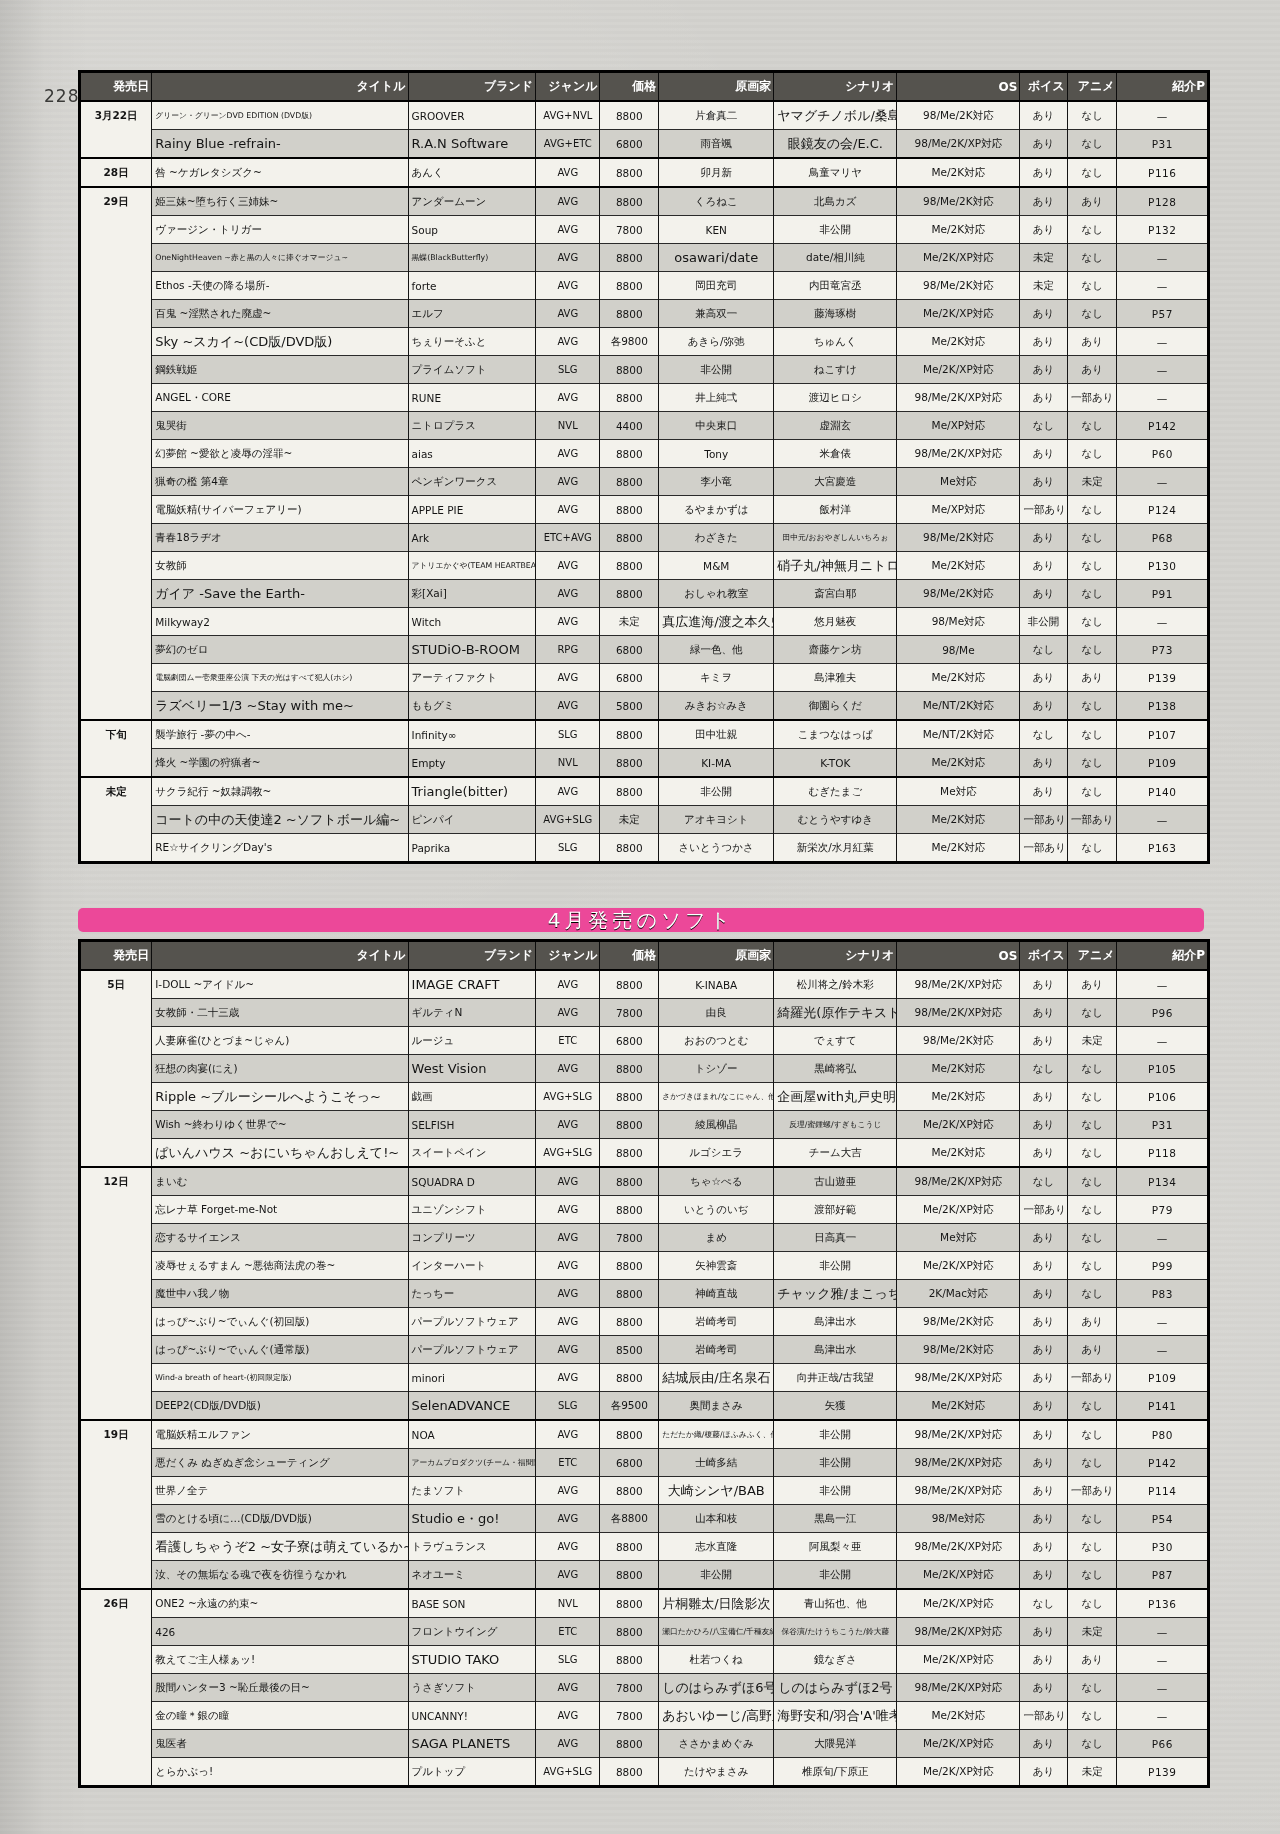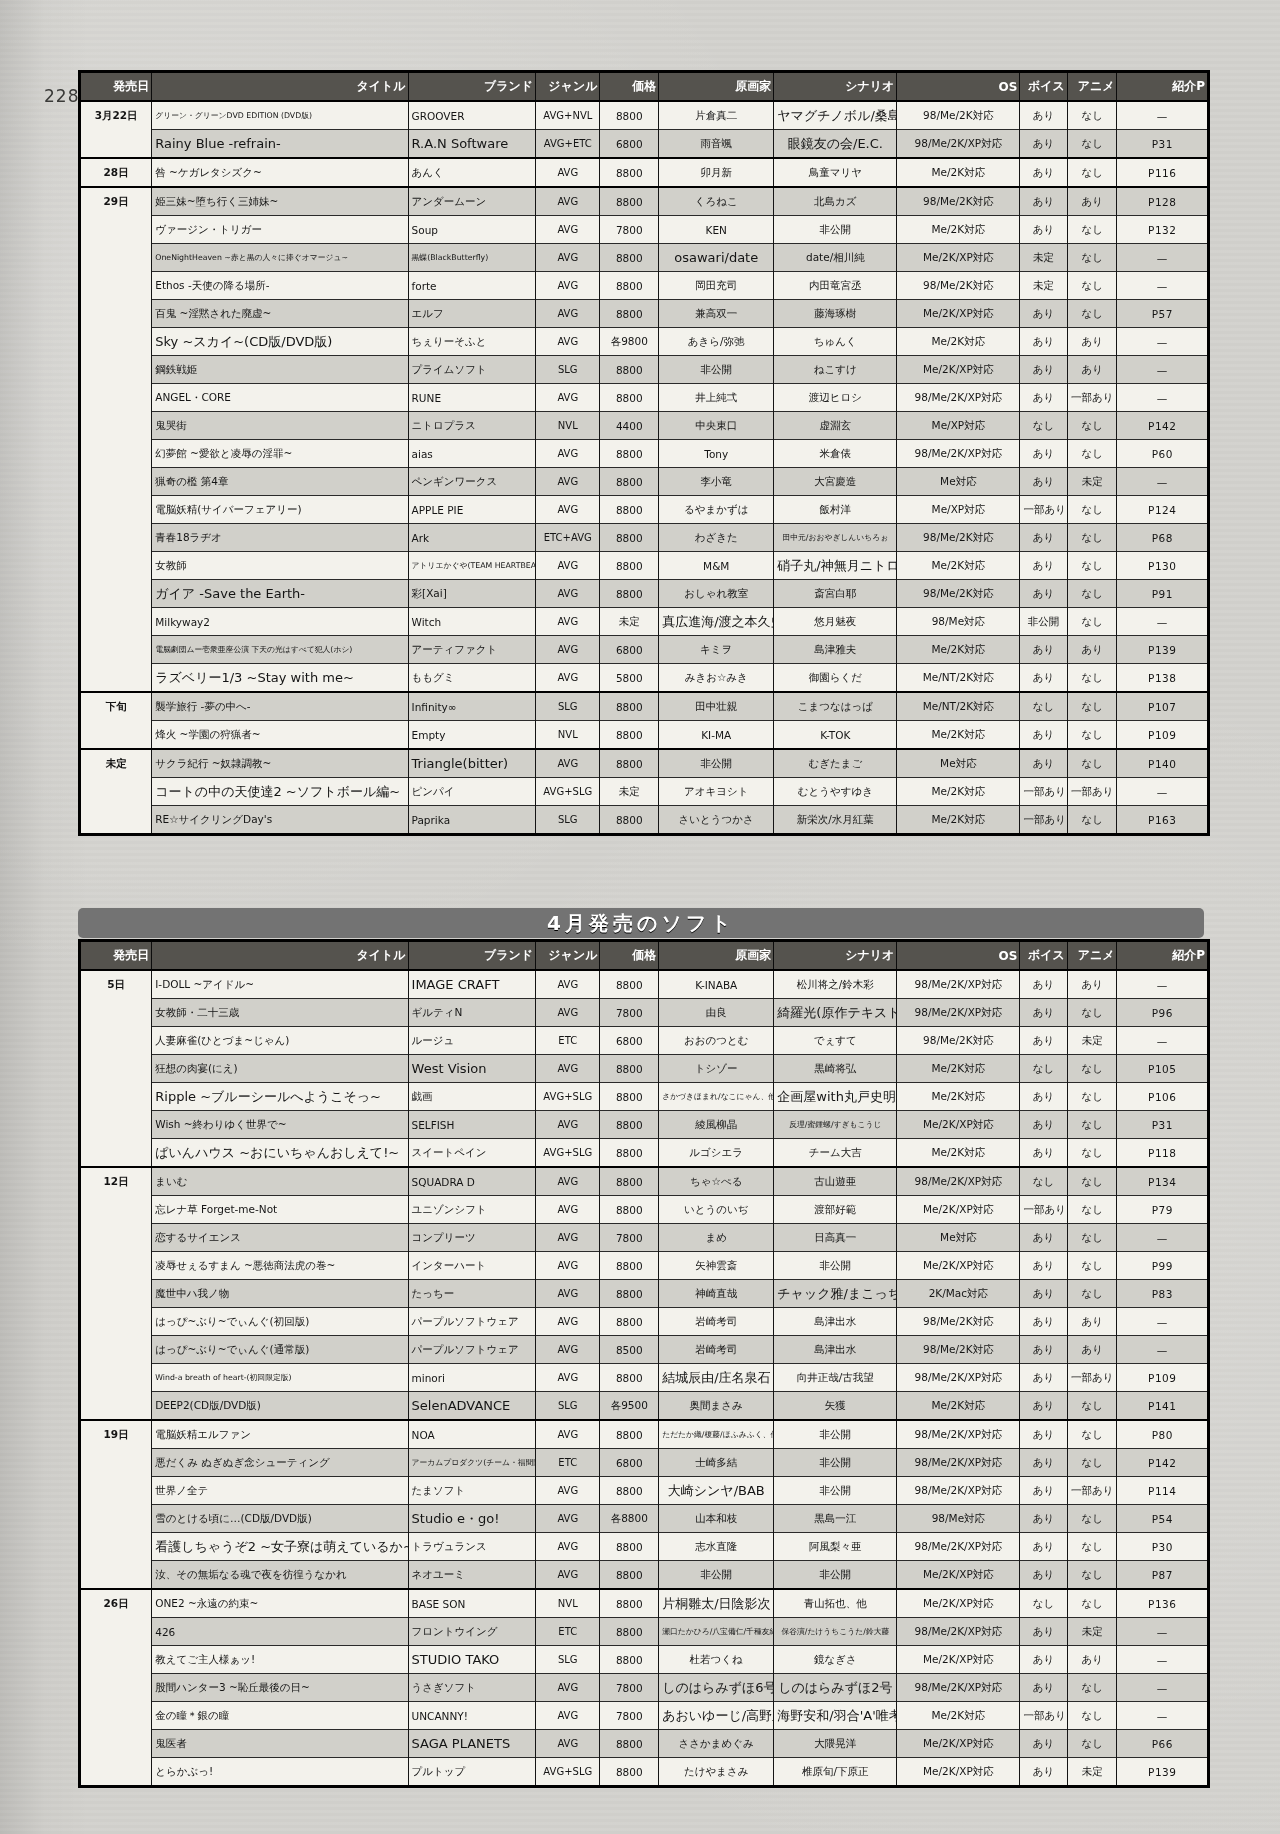--- a/index.html
+++ b/index.html
@@ -13,24 +13,24 @@
       radial-gradient(circle at 80% 70%, rgba(255,255,255,0.12), rgba(255,255,255,0) 40%),
       repeating-linear-gradient(0deg, rgba(0,0,0,0.015) 0 3px, rgba(255,255,255,0.015) 3px 6px);
     overflow:hidden;
   }
   .page{position:absolute;inset:0;}
   .page-number{position:absolute;top:40px;left:44px;font-size:17px;color:#3a3a38;letter-spacing:1px;margin-top:46px;}
   .tbl-wrap{position:absolute;left:78px;width:1132px;}
   #wrap-march{top:70px;}
   #wrap-april{top:939px;}
   .banner{
-    position:absolute;left:78px;top:908px;width:1126px;height:30px;
-    background:#737373;border-radius:5px;color:#fff;
+    position:absolute;left:78px;top:908px;width:1126px;height:24px;
+    background:#ec4899;border-radius:5px;color:#fff;
     display:flex;align-items:center;justify-content:center;
-    font-size:20px;font-weight:bold;letter-spacing:4px;
+    font-size:20px;font-weight:normal;letter-spacing:4px;
     text-shadow:0 1px 0 #000;
   }
   table.rel{
     border-collapse:collapse;table-layout:fixed;width:1132px;
     border:3px solid #000;background:#f3f2ec;
   }
   table.rel th{
     background:#55534e;color:#fff;font-size:12px;font-weight:bold;
     border-left:1px solid #0c0c0c;border-top:1px solid #0c0c0c;border-bottom:2px solid #000;
     height:27px;padding:0 2px;overflow:hidden;white-space:nowrap;text-align:right;
@@ -335,20 +335,33 @@
             <td class="c-price">未定</td>
             <td class="c-artist sm">真広進海/渡之本久史</td>
             <td class="c-scenario">悠月魅夜</td>
             <td class="c-os">98/Me対応</td>
             <td class="c-voice">非公開</td>
             <td class="c-anime">なし</td>
             <td class="c-page">—</td>
           </tr>
           <tr>
             <td class="c-date"></td>
+            <td class="c-title">夢幻のゼロ</td>
+            <td class="c-brand sm">STUDiO-B-ROOM</td>
+            <td class="c-genre">RPG</td>
+            <td class="c-price">6800</td>
+            <td class="c-artist">緑一色、他</td>
+            <td class="c-scenario">齋藤ケン坊</td>
+            <td class="c-os">98/Me</td>
+            <td class="c-voice">なし</td>
+            <td class="c-anime">なし</td>
+            <td class="c-page">P73</td>
+          </tr>
+          <tr>
+            <td class="c-date"></td>
             <td class="c-title xs">電脳劇団ムー壱衆亜座公演 下天の光はすべて犯人(ホシ)</td>
             <td class="c-brand">アーティファクト</td>
             <td class="c-genre">AVG</td>
             <td class="c-price">6800</td>
             <td class="c-artist">キミヲ</td>
             <td class="c-scenario">島津雅夫</td>
             <td class="c-os">Me/2K対応</td>
             <td class="c-voice">あり</td>
             <td class="c-anime">あり</td>
             <td class="c-page">P139</td>

